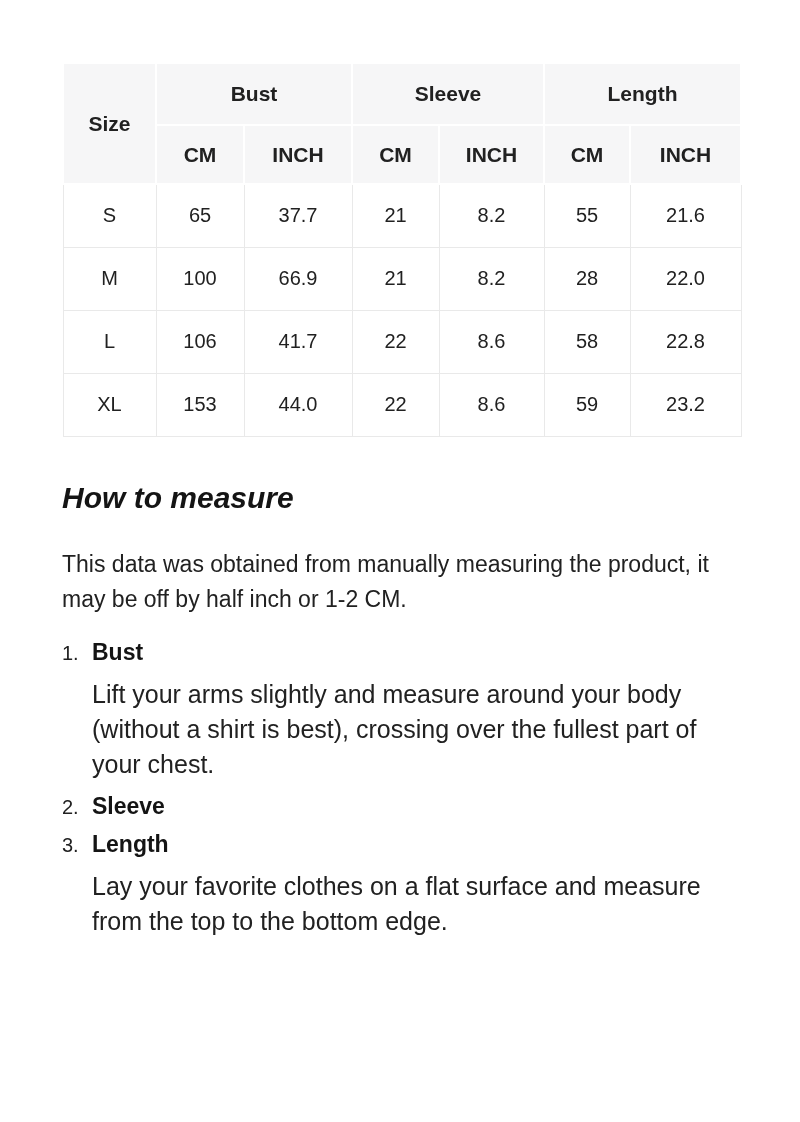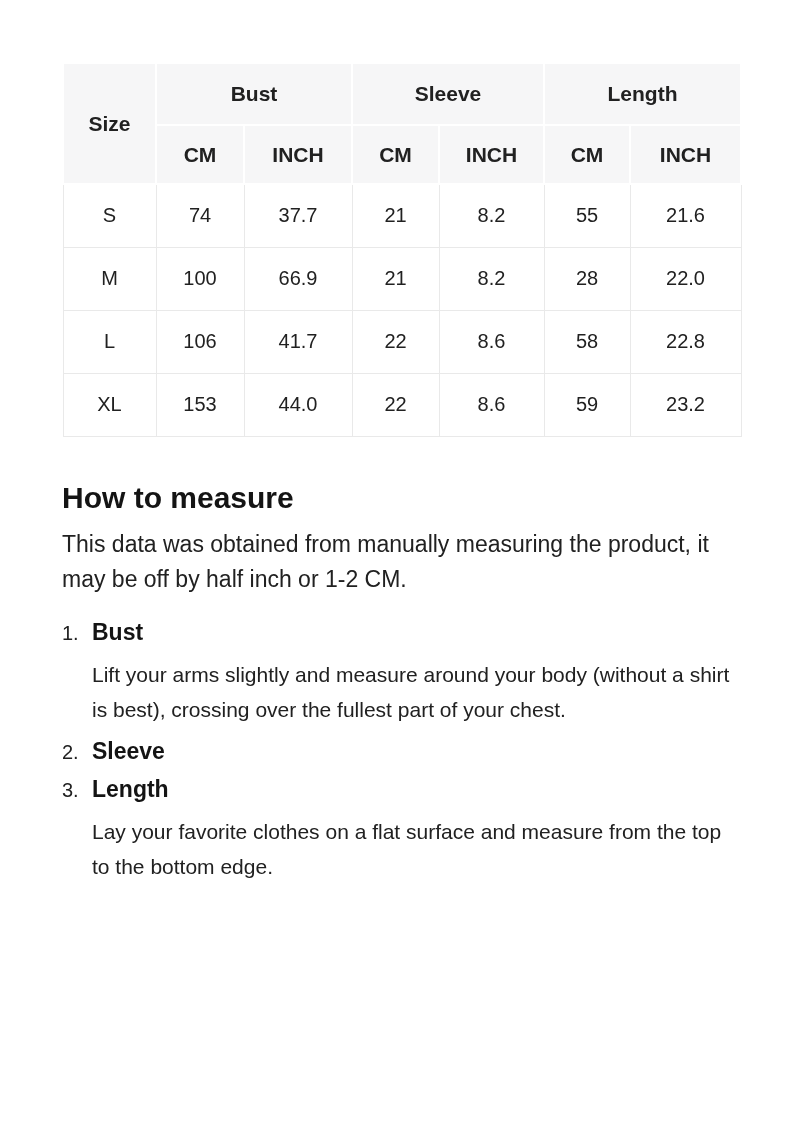--- a/index.html
+++ b/index.html
@@ -40,23 +40,24 @@
     background: #ffffff;
     color: #212121;
   }
 
   
   .section-heading {
     margin-top: 44px;
     font-size: 30px;
     font-weight: bold;
     color: #141414;
+    font-style: italic;
   }
   .intro {
-    margin-top: 12px;
+    margin-top: 32px;
     font-size: 23px;
     line-height: 35px;
     color: #212121;
   }
   .measure-list { margin-top: 22px; }
   .measure-item { display: flex; margin-top: 11px; }
   .item-number {
     width: 30px;
     flex: 0 0 30px;
     font-size: 20px;
@@ -64,21 +65,21 @@
     color: #212121;
   }
   .item-content { flex: 1; }
   .item-title {
     font-size: 23px;
     font-weight: bold;
     color: #141414;
   }
   .item-desc {
     margin-top: 11px;
-    font-size: 21px;
+    font-size: 25px;
     line-height: 35px;
     color: #212121;
   }
 </style>
 </head>
 <body>
 
 <div class="page">
 
   <table class="size-chart">
@@ -103,21 +104,21 @@
         <th>INCH</th>
         <th>CM</th>
         <th>INCH</th>
         <th>CM</th>
         <th>INCH</th>
       </tr>
     </thead>
     <tbody>
       <tr>
         <td>S</td>
-        <td>74</td>
+        <td>65</td>
         <td>37.7</td>
         <td>21</td>
         <td>8.2</td>
         <td>55</td>
         <td>21.6</td>
       </tr>
       <tr>
         <td>M</td>
         <td>100</td>
         <td>66.9</td>

